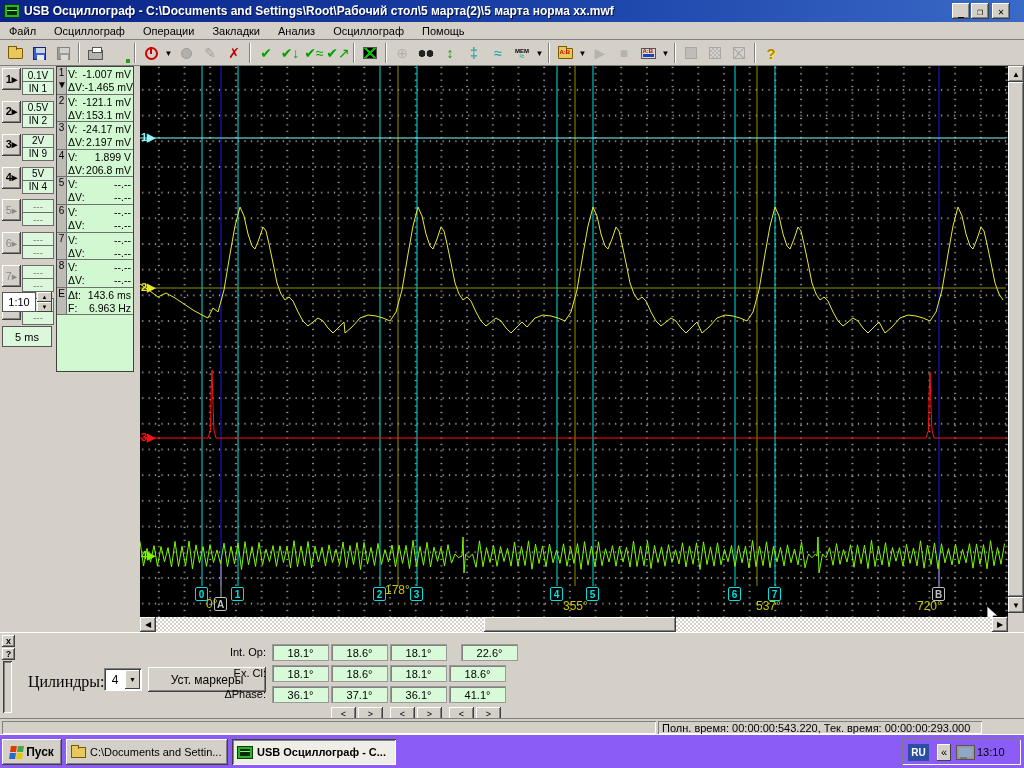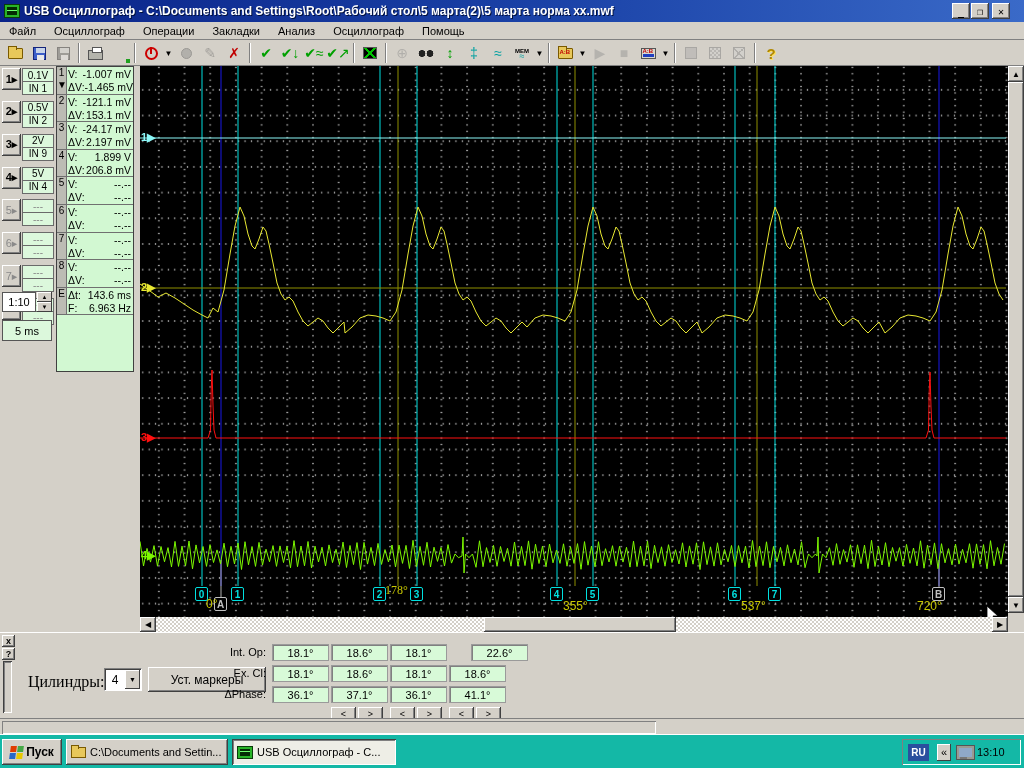--- a/index.html
+++ b/index.html
@@ -82,21 +82,21 @@
   .m-row { position:absolute; left:0; width:76px; border-bottom:1px solid #707070; }
   .m-num { position:absolute; left:0; top:0; width:10px; height:100%; background:#bcbcb4; border-right:1px solid #707070;
     font-size:10px; color:#000; text-align:center; line-height:12px; }
   .m-line { position:absolute; left:11px; width:63px; height:13px; display:flex; font-size:10.5px; white-space:nowrap; }
   .m-line .lab { flex:0 0 auto; } .m-line .val { flex:1; text-align:right; }
   .m-stats { position:absolute; left:11px; width:64px; font-size:10.5px; line-height:13px; white-space:nowrap; }
   #ratio-box { left:2px; top:226px; width:34px; height:20px; background:#fff; border:1px solid #555; font-size:11px;
     display:flex; align-items:center; justify-content:center; }
   #ratio-spin { left:37px; top:226px; width:15px; height:20px; display:flex; flex-direction:column; }
   #ratio-spin div { flex:1; font-size:6px; display:flex; align-items:center; justify-content:center; }
-  #timebase-box { left:2px; top:254px; width:50px; height:21px; background:#dcf8dc; border:1px solid #555;
+  #timebase-box { left:2px; top:260px; width:50px; height:21px; background:#dcf8dc; border:1px solid #555;
     display:flex; align-items:center; justify-content:center; font-size:11px; }
 
   
   #plot { left:140px; top:66px; width:868px; height:551px; background:#000; overflow:hidden;
     background-image:
       radial-gradient(circle, #9a9a9a 0.7px, transparent 1.1px),
       radial-gradient(circle, #9a9a9a 0.7px, transparent 1.1px);
     background-size: 25.7px 6.4px, 6.4px 25.7px;
     background-position: 6px 11px, 6px 11px; }
   #plot svg { position:absolute; left:0; top:0; }
@@ -128,27 +128,27 @@
   .tbl-label { position:absolute; width:66px; text-align:right; font-size:11px; }
   .tbl-cell { position:absolute; width:57px; height:17px; background:#d8fad8; border:1px solid #9a9a9a; box-shadow:inset 1px 1px 0 #808080;
     font-size:11px; display:flex; align-items:center; justify-content:center; }
   .nav-btn { position:absolute; width:25px; height:13px; font-size:9px; display:flex; align-items:center; justify-content:center; }
 
   
   #statusbar { left:0; top:718px; width:1024px; height:16px; background:#d4d0c8; border-top:1px solid #808080; }
   .sb-panel { position:absolute; top:2px; height:13px; font-size:11px; display:flex; align-items:center; padding:0 4px; white-space:nowrap; }
 
   
-  #taskbar { left:0; top:734px; width:1024px; height:34px; background:#14b8a6; border-top:1px solid #fff; }
+  #taskbar { left:0; top:734px; width:1024px; height:34px; background:#8b5cf6; border-top:1px solid #fff; }
   #start-btn { position:absolute; left:2px; top:4px; width:60px; height:26px; display:flex; align-items:center; justify-content:center; gap:3px; font-weight:bold; font-size:12px; }
   #start-logo { width:13px; height:13px; display:grid; grid-template-columns:6px 6px; grid-template-rows:6px 6px; gap:1px; transform:skewX(-8deg); }
   #start-logo i:nth-child(1){background:#e03c00;} #start-logo i:nth-child(2){background:#46a846;}
   #start-logo i:nth-child(3){background:#2868c8;} #start-logo i:nth-child(4){background:#e8c800;}
   .task-btn { position:absolute; top:4px; height:26px; display:flex; align-items:center; gap:4px; padding:0 5px; font-size:11px; white-space:nowrap; overflow:hidden; }
-  .task-btn.active { background:#eeeee6; box-shadow:inset 1px 1px 0 #404040, inset -1px -1px 0 #fff, inset 2px 2px 0 #808080; font-weight:normal; }
+  .task-btn.active { background:#eeeee6; box-shadow:inset 1px 1px 0 #404040, inset -1px -1px 0 #fff, inset 2px 2px 0 #808080; font-weight:bold; }
   .task-ficon { width:15px; height:11px; background:#e8c85a; border:1px solid #7a5a00; position:relative; flex:0 0 auto;}
   .task-ficon::before { content:""; position:absolute; left:-1px; top:-3px; width:6px; height:3px; background:#e8c85a; border:1px solid #7a5a00; border-bottom:none; }
   .task-oicon { width:16px; height:13px; background:#28b428; border:1px solid #0a3c0a; position:relative; flex:0 0 auto;}
   .task-oicon::before { content:""; position:absolute; left:2px; top:2px; width:10px; height:7px;
     background:linear-gradient(#042c04 2px, #70ff70 2px, #70ff70 3px, #042c04 3px); }
   #tray { position:absolute; left:902px; top:4px; width:119px; height:26px; box-shadow:inset 1px 1px 0 #808080, inset -1px -1px 0 #fff; display:flex; align-items:center; }
   #lang-badge { width:21px; height:17px; background:#2a4f9e; color:#fff; font-size:10px; font-weight:bold; display:flex; align-items:center; justify-content:center; margin-left:6px; }
   #tray-chevron { width:14px; height:17px; margin-left:8px; font-size:11px; display:flex; align-items:center; justify-content:center; }
   #tray-clock { font-size:11px; margin-left:6px; }
   .cursor-arrow { position:absolute; pointer-events:none; }
@@ -445,23 +445,23 @@
       <div class="mk-box" style="left: 91px; top: 521px;">1</div>
       <div class="mk-box" style="left: 233px; top: 521px;">2</div>
       <div class="mk-box" style="left: 270px; top: 521px;">3</div>
       <div class="mk-box" style="left: 410px; top: 521px;">4</div>
       <div class="mk-box" style="left: 446px; top: 521px;">5</div>
       <div class="mk-box" style="left: 588px; top: 521px;">6</div>
       <div class="mk-box" style="left: 628px; top: 521px;">7</div>
       <div class="mk-box gray" style="left: 74px; top: 531px;">A</div>
       <div class="mk-box gray" style="left: 792px; top: 521px;">B</div>
       <span class="deg-label" style="left: 66px; top: 531px;">0°</span>
-      <span class="deg-label" style="left: 245px; top: 517px; font-family: Liberation Serif, serif;">178°</span>
+      <span class="deg-label" style="left: 245px; top: 517px;">178°</span>
       <span class="deg-label" style="left: 423px; top: 533px;">355°</span>
-      <span class="deg-label" style="left: 601px; top: 533px;">537°</span>
+      <span class="deg-label" style="left: 616px; top: 533px;">537°</span>
       <span class="deg-label" style="left: 777px; top: 533px;">720°</span>
       <svg width="12" height="18" class="cursor-arrow" style="left: 847px; top: 540px;">
         <polygon points="0,0 0,14 4,11 7,17 9,16 6,10 11,10" fill="#ffffff" stroke="#000" stroke-width="0.8"></polygon>
       </svg>
     </div>
 
   <div id="vscroll" class="abs">
       <div class="abs raised sb-btn" style="left:0;top:0;width:16px;height:16px;">▲</div>
       <div class="abs raised" style="left:0;top:16px;width:16px;height:515px;"></div>
       <div class="abs raised sb-btn" style="left:0;top:531px;width:16px;height:16px;">▼</div>
@@ -481,21 +481,21 @@
     <div id="cyl-select">
       <span class="val">4</span>
       <span class="dd raised-thin">▼</span>
     </div>
     <div id="set-markers-btn" class="raised">Уст. маркеры</div>
     <div id="phase-table">
         <div class="tbl-label" style="left: 200px; top: 13px;">Int. Op:</div>
         <div class="tbl-cell" style="left: 272px; top: 11px;">18.1°</div>
         <div class="tbl-cell" style="left: 331px; top: 11px;">18.6°</div>
         <div class="tbl-cell" style="left: 390px; top: 11px;">18.1°</div>
-        <div class="tbl-cell" style="left: 471px; top: 11px;">22.6°</div>
+        <div class="tbl-cell" style="left: 461px; top: 11px;">22.6°</div>
         <div class="tbl-label" style="left: 200px; top: 34px;">Ex. Cl:</div>
         <div class="tbl-cell" style="left: 272px; top: 32px;">18.1°</div>
         <div class="tbl-cell" style="left: 331px; top: 32px;">18.6°</div>
         <div class="tbl-cell" style="left: 390px; top: 32px;">18.1°</div>
         <div class="tbl-cell" style="left: 449px; top: 32px;">18.6°</div>
         <div class="tbl-label" style="left: 200px; top: 55px;">ΔPhase:</div>
         <div class="tbl-cell" style="left: 272px; top: 53px;">36.1°</div>
         <div class="tbl-cell" style="left: 331px; top: 53px;">37.1°</div>
         <div class="tbl-cell" style="left: 390px; top: 53px;">36.1°</div>
         <div class="tbl-cell" style="left: 449px; top: 53px;">41.1°</div>
@@ -503,20 +503,21 @@
         <div class="nav-btn raised" style="left: 358px; top: 74px;">&gt;</div>
         <div class="nav-btn raised" style="left: 390px; top: 74px;">&lt;</div>
         <div class="nav-btn raised" style="left: 417px; top: 74px;">&gt;</div>
         <div class="nav-btn raised" style="left: 449px; top: 74px;">&lt;</div>
         <div class="nav-btn raised" style="left: 476px; top: 74px;">&gt;</div>
       </div>
   </div>
 
   <div id="statusbar" class="abs">
     <div class="sb-panel sunken" style="left:2px;width:654px;"></div>
+    <div class="sb-panel sunken" style="left:658px;width:324px;">Полн. время: 00:00:00:543.220, Тек. время: 00:00:00:293.000</div>
     <div class="sb-panel sunken" style="left:984px;width:32px;margin-top:28px;">1.75</div>
   </div>
 
   <div id="taskbar" class="abs">
     <div id="start-btn" class="raised">
       <span id="start-logo">
           <i></i>
           <i></i>
           <i></i>
           <i></i>

